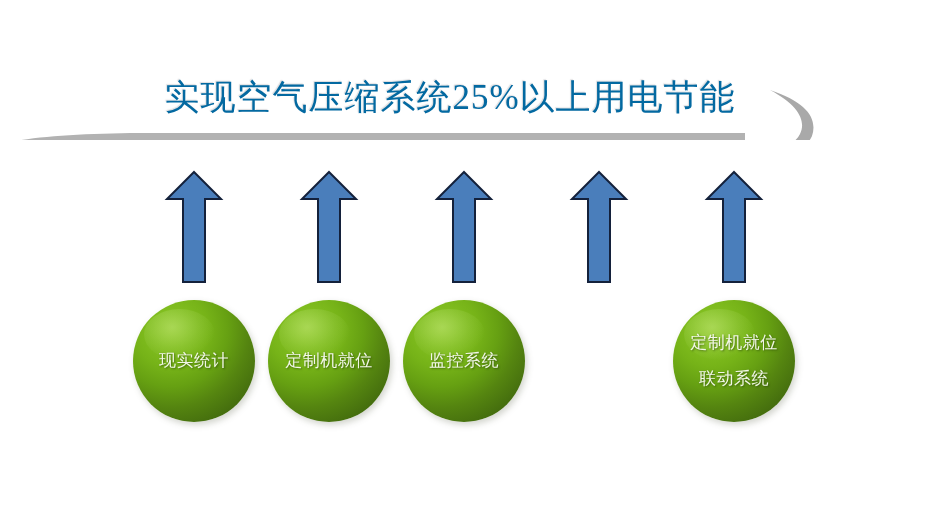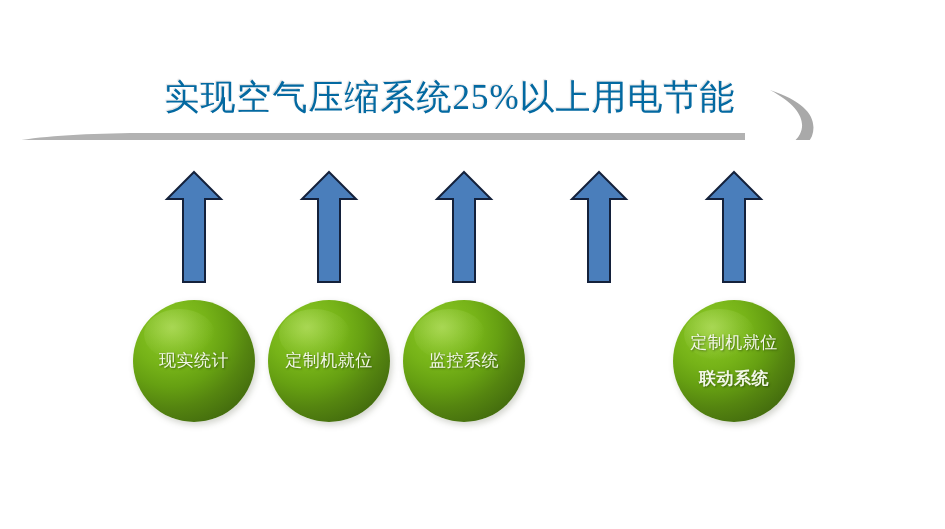--- a/index.html
+++ b/index.html
@@ -129,21 +129,21 @@
     justify-content: center;
     font-family: "Liberation Serif", "DejaVu Serif", serif;
     font-size: 17px;
     line-height: 22px;
     color: #f2f7e8;
     text-align: center;
     letter-spacing: 0.5px;
     text-shadow: 1px 1px 2px rgba(30,50,5,0.55);
     white-space: nowrap;
   }
-  .circle-label .line2 { margin-top: 14px; font-weight: bold; }
+  .circle-label .line2 { margin-top: 14px; }
 </style>
 </head>
 <body>
 
 <div id="slide">
 
   <div id="title-banner">
     <svg id="banner-svg" width="945" height="110" viewBox="0 0 945 110">
 
       <path d="M 8,124

